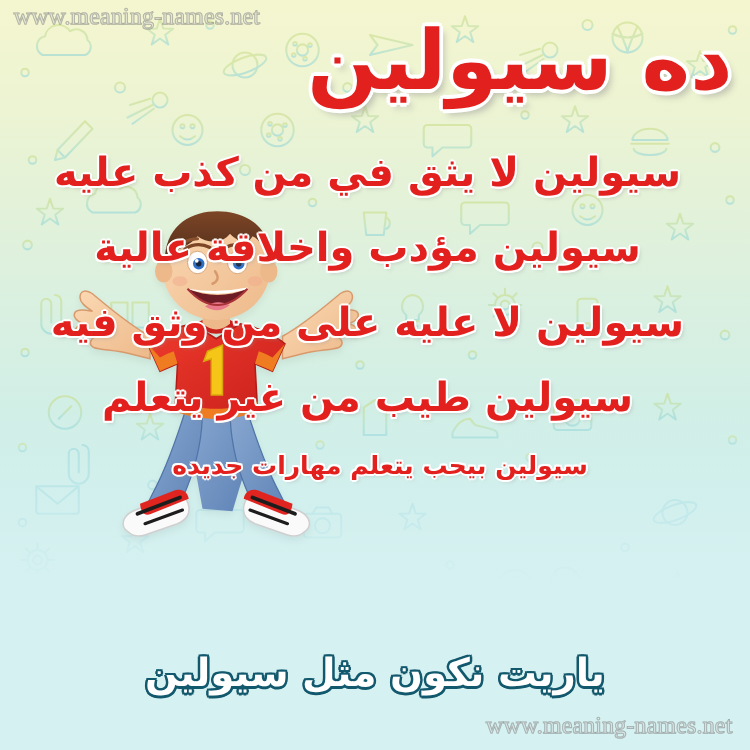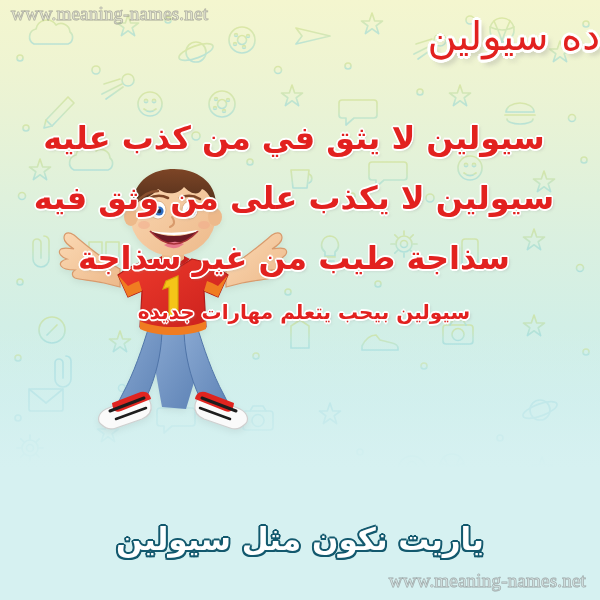--- a/index.html
+++ b/index.html
@@ -41,23 +41,23 @@
     font-size:19px;letter-spacing:.2px;white-space:nowrap;
     color:rgba(255,255,255,.30);
     -webkit-text-stroke:1px rgba(110,110,110,.55);
     paint-order:stroke fill;
   }
   .wm-top{left:11px;top:3px;}
   .wm-bot{right:14px;top:570px;}
 
   
   .title{
-    position:absolute;right:0;top:16px;
+    position:absolute;right:14px;top:16px;
     direction:rtl;white-space:nowrap;
-    font-size:40px;line-height:1;font-weight:400;
+    font-size:66px;line-height:1;font-weight:700;
     color:#e2211f;
     text-shadow:
       -2.5px 0 0 #fff, 2.5px 0 0 #fff, 0 -2.5px 0 #fff, 0 2.5px 0 #fff,
       -2px -2px 0 #fff, 2px -2px 0 #fff, -2px 2px 0 #fff, 2px 2px 0 #fff,
       -3px 0 0 #fff, 3px 0 0 #fff, 0 3px 0 #fff, 0 -3px 0 #fff,
       4px 5px 5px rgba(140,140,140,.45);
   }
 
   
   .lines{
@@ -448,22 +448,23 @@
       <ellipse cx="146" cy="62" rx="6" ry="4" fill="#f2a789" opacity=".45"></ellipse>
     </svg>
   </div>
 
   <div class="wm wm-top">www.meaning-names.net</div>
 
   <div class="title">ده سيولين</div>
 
   <div class="lines">
     <div class="line">سيولين لا يثق في من كذب عليه</div>
-    <div class="line">سيولين لا يكذب على من وثق فيه</div>
-    <div class="line">سذاجة طيب من غير سذاجة</div>
+    <div class="line">سيولين مؤدب واخلاقة عالية</div>
+    <div class="line">سيولين لا عليه على من وثق فيه</div>
+    <div class="line">سيولين طيب من غير يتعلم</div>
     <div class="line small">سيولين بيحب يتعلم مهارات جديده</div>
   </div>
 
   <div class="footer-phrase">ياريت نكون مثل سيولين</div>
 
   <div class="wm wm-bot">www.meaning-names.net</div>
 
 </div>
 
 </body></html>

